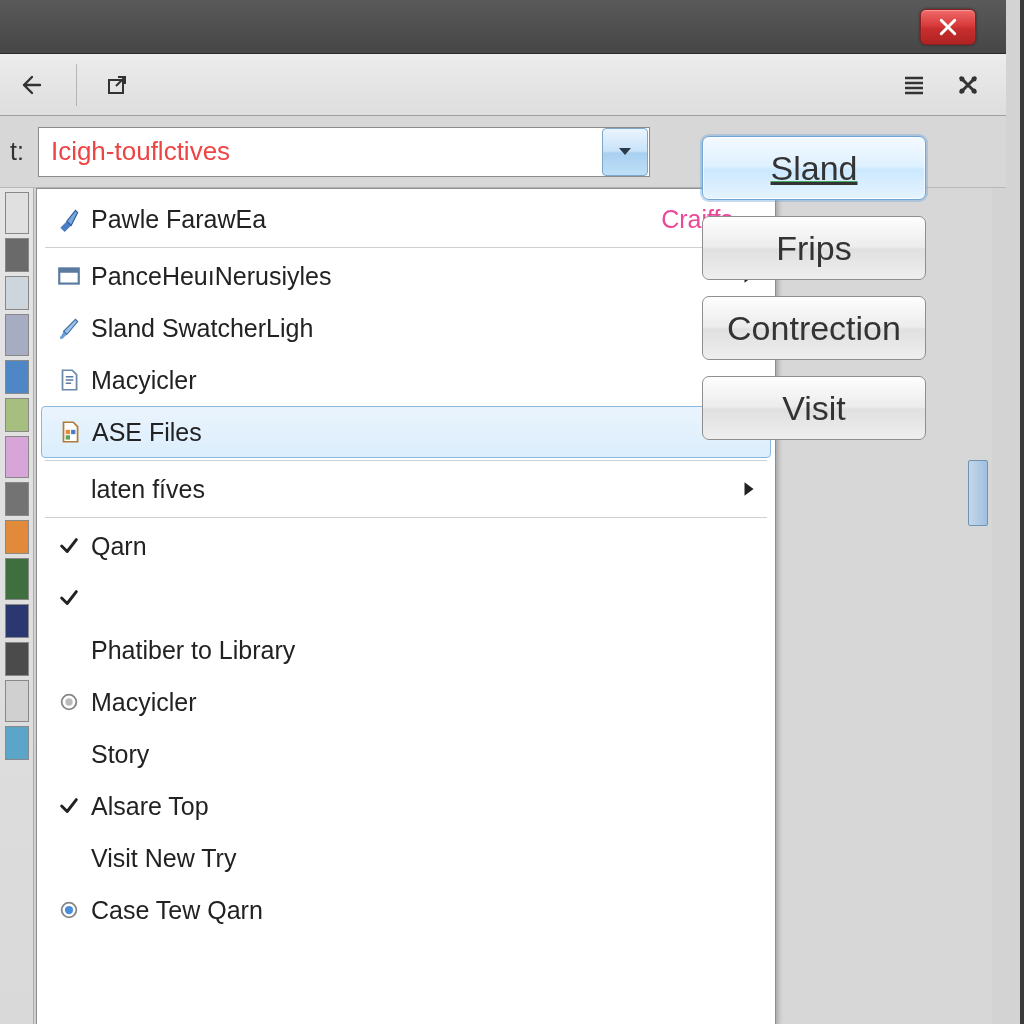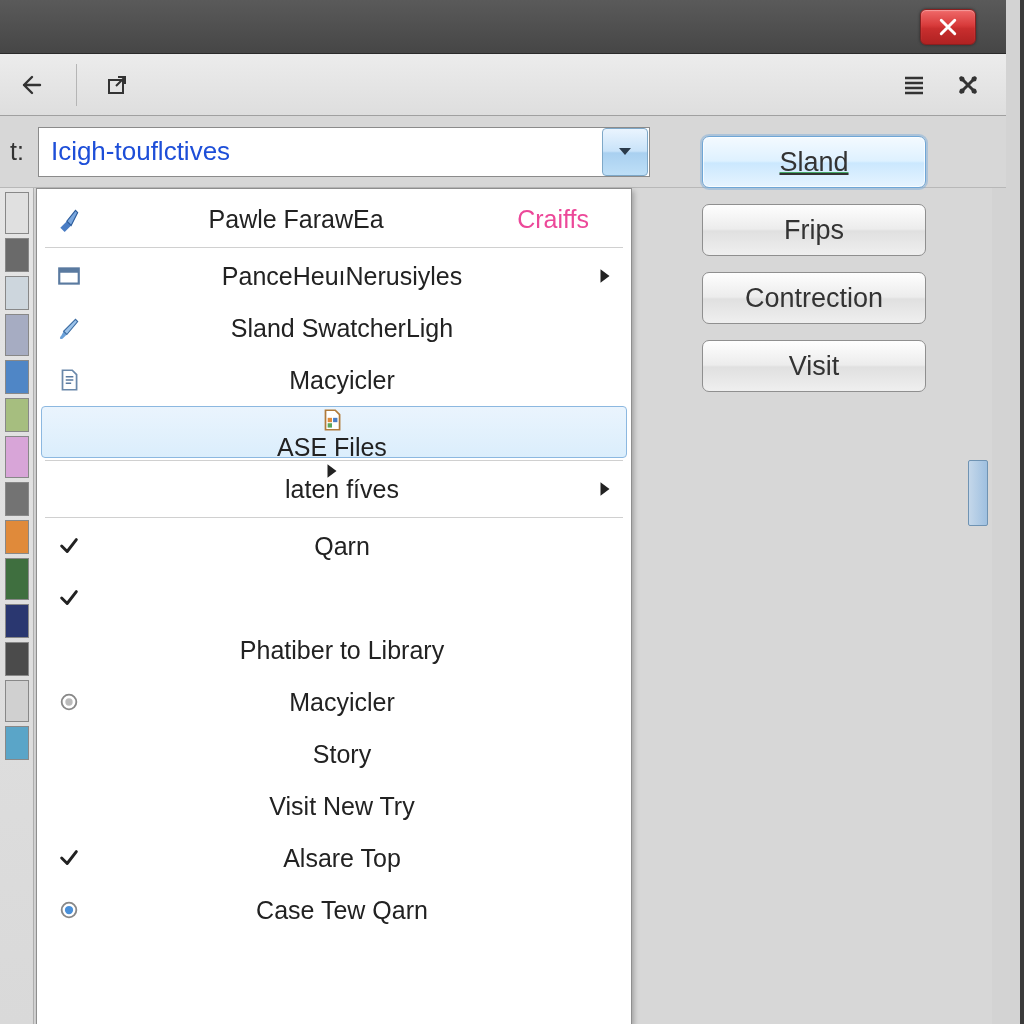--- a/index.html
+++ b/index.html
@@ -68,21 +68,21 @@
     display:flex; align-items:center;
     height: 50px;
     border: 1px solid #8b8b8b;
     background: #fff;
     position: relative;
     margin-left: 4px;
     width: 612px;
   }
   .combo-input {
     flex:1; height:100%; border:none; outline:none;
-    font-size: 26px; padding: 0 12px; color:#1d4ed8; background:transparent;
+    font-size: 26px; padding: 0 12px; color:#ef4444; background:transparent;
   }
   .combo-drop {
     width: 46px; height: 48px; margin:1px;
     border: 1px solid #7ea8c8;
     border-radius: 4px;
     background: linear-gradient(#eaf4fe, #c9e3f9 48%, #a9d0f0 52%, #bedff7);
     display:flex; align-items:center; justify-content:center;
     cursor:pointer;
   }
 
@@ -103,69 +103,68 @@
   }
   .swatch {
     width: 24px; height: 24px;
     border: 1px solid #888;
   }
 
   .dropdown-panel {
     position: absolute;
     top: 188px;
     left: 36px;
-    width: 596px;
+    width: 740px;
     bottom: 0;
     background: #fff;
     border: 1px solid #8e8e8e;
     border-bottom: none;
     box-shadow: 2px 3px 5px rgba(0,0,0,.25);
     overflow: hidden;
-    text-align: center;
   }
   .menu { list-style:none; padding: 4px 0; }
   .menu li {
     display:flex; align-items:center;
     height: 52px;
     padding: 0 14px 0 10px;
     color:#222;
     cursor: default;
   }
   .menu li .mi-icon { width: 44px; display:flex; justify-content:center; }
   .menu li .mi-label { flex:1; }
   .menu li .mi-shortcut { color:#ec4899; padding-right: 4px; margin-left: 16px; }
   .menu li .mi-arrow { width: 24px; display:flex; justify-content:center; }
   .menu li.submenu .mi-arrow svg { display:block; }
   .menu li .mi-arrow svg { display:none; }
   .menu-sep { height: 1px; background: #d0d0d0; margin: 2px 8px; }
   .menu li.selected {
     background: linear-gradient(#eaf4fd,#dbeefc);
     border: 1px solid #8cb8e0;
     border-radius: 4px;
-    margin: 0 4px; padding-left: 6px; padding-right: 10px; flex-direction: column;
+    margin: 0 4px; padding-left: 6px; padding-right: 10px;
   }
 
   .check-col { width: 44px; display:flex; justify-content:center; }
 
   
   .right-buttons {
     position: absolute;
     top: 136px;
     left: 702px;
     right: 28px;
     display:flex; flex-direction:column; gap: 16px;
     align-items:flex-start;
   }
   .btn {
-    height: 52px; min-width: 224px;
+    height: 64px; min-width: 224px;
     padding: 0 18px;
     border: 1px solid #8f8f8f;
     border-radius: 7px;
     background: linear-gradient(#fefefe,#ececec 48%,#e0e0e0 52%,#efefef);
-    font-size: 27px; color:#333;
+    font-size: 34px; color:#333;
     display:flex; align-items:center; justify-content:center;
     cursor:pointer;
     text-align:center;
   }
   .btn.primary {
     border: 1px solid #6fa6d6;
     background: linear-gradient(#f4faff,#def1ff 48%,#cbe8fe 52%,#e6f4ff);
     box-shadow: inset 0 0 0 1px rgba(255,255,255,.7), 0 0 0 2px rgba(120,170,220,.45);
     text-decoration: underline;
     text-decoration-color: #4a6;
@@ -372,31 +371,31 @@
             </span>
             <span class="mi-label">Macyicler</span>
             <span class="mi-arrow"></span>
           </li>
           <li>
             <span class="mi-icon" style="width: 44px;"></span>
             <span class="mi-label">Story</span>
             <span class="mi-arrow"></span>
           </li>
           <li>
-            <span class="mi-icon" style="width: 44px;"></span>
-            <span class="mi-label">Visit New Try</span>
-            <span class="mi-arrow"></span>
-          </li>
-          <li>
             <span class="check-col">
               <svg width="22" height="22" viewBox="0 0 24 24">
                 <path d="M4 12 L10 18 L20 5" stroke="#222" stroke-width="3.2" fill="none" stroke-linecap="round" stroke-linejoin="round"></path>
               </svg>
             </span>
             <span class="mi-label">Alsare Top</span>
+            <span class="mi-arrow"></span>
+          </li>
+          <li>
+            <span class="mi-icon" style="width: 44px;"></span>
+            <span class="mi-label">Visit New Try</span>
             <span class="mi-arrow"></span>
           </li>
           <li>
             <span class="check-col">
               <svg width="22" height="22" viewBox="0 0 24 24">
                 <circle cx="12" cy="12" r="8" fill="none" stroke="#888" stroke-width="2"></circle>
                 <circle cx="12" cy="12" r="4.5" fill="#4a90d9"></circle>
               </svg>
             </span>
             <span class="mi-label">Case Tew Qarn</span>

